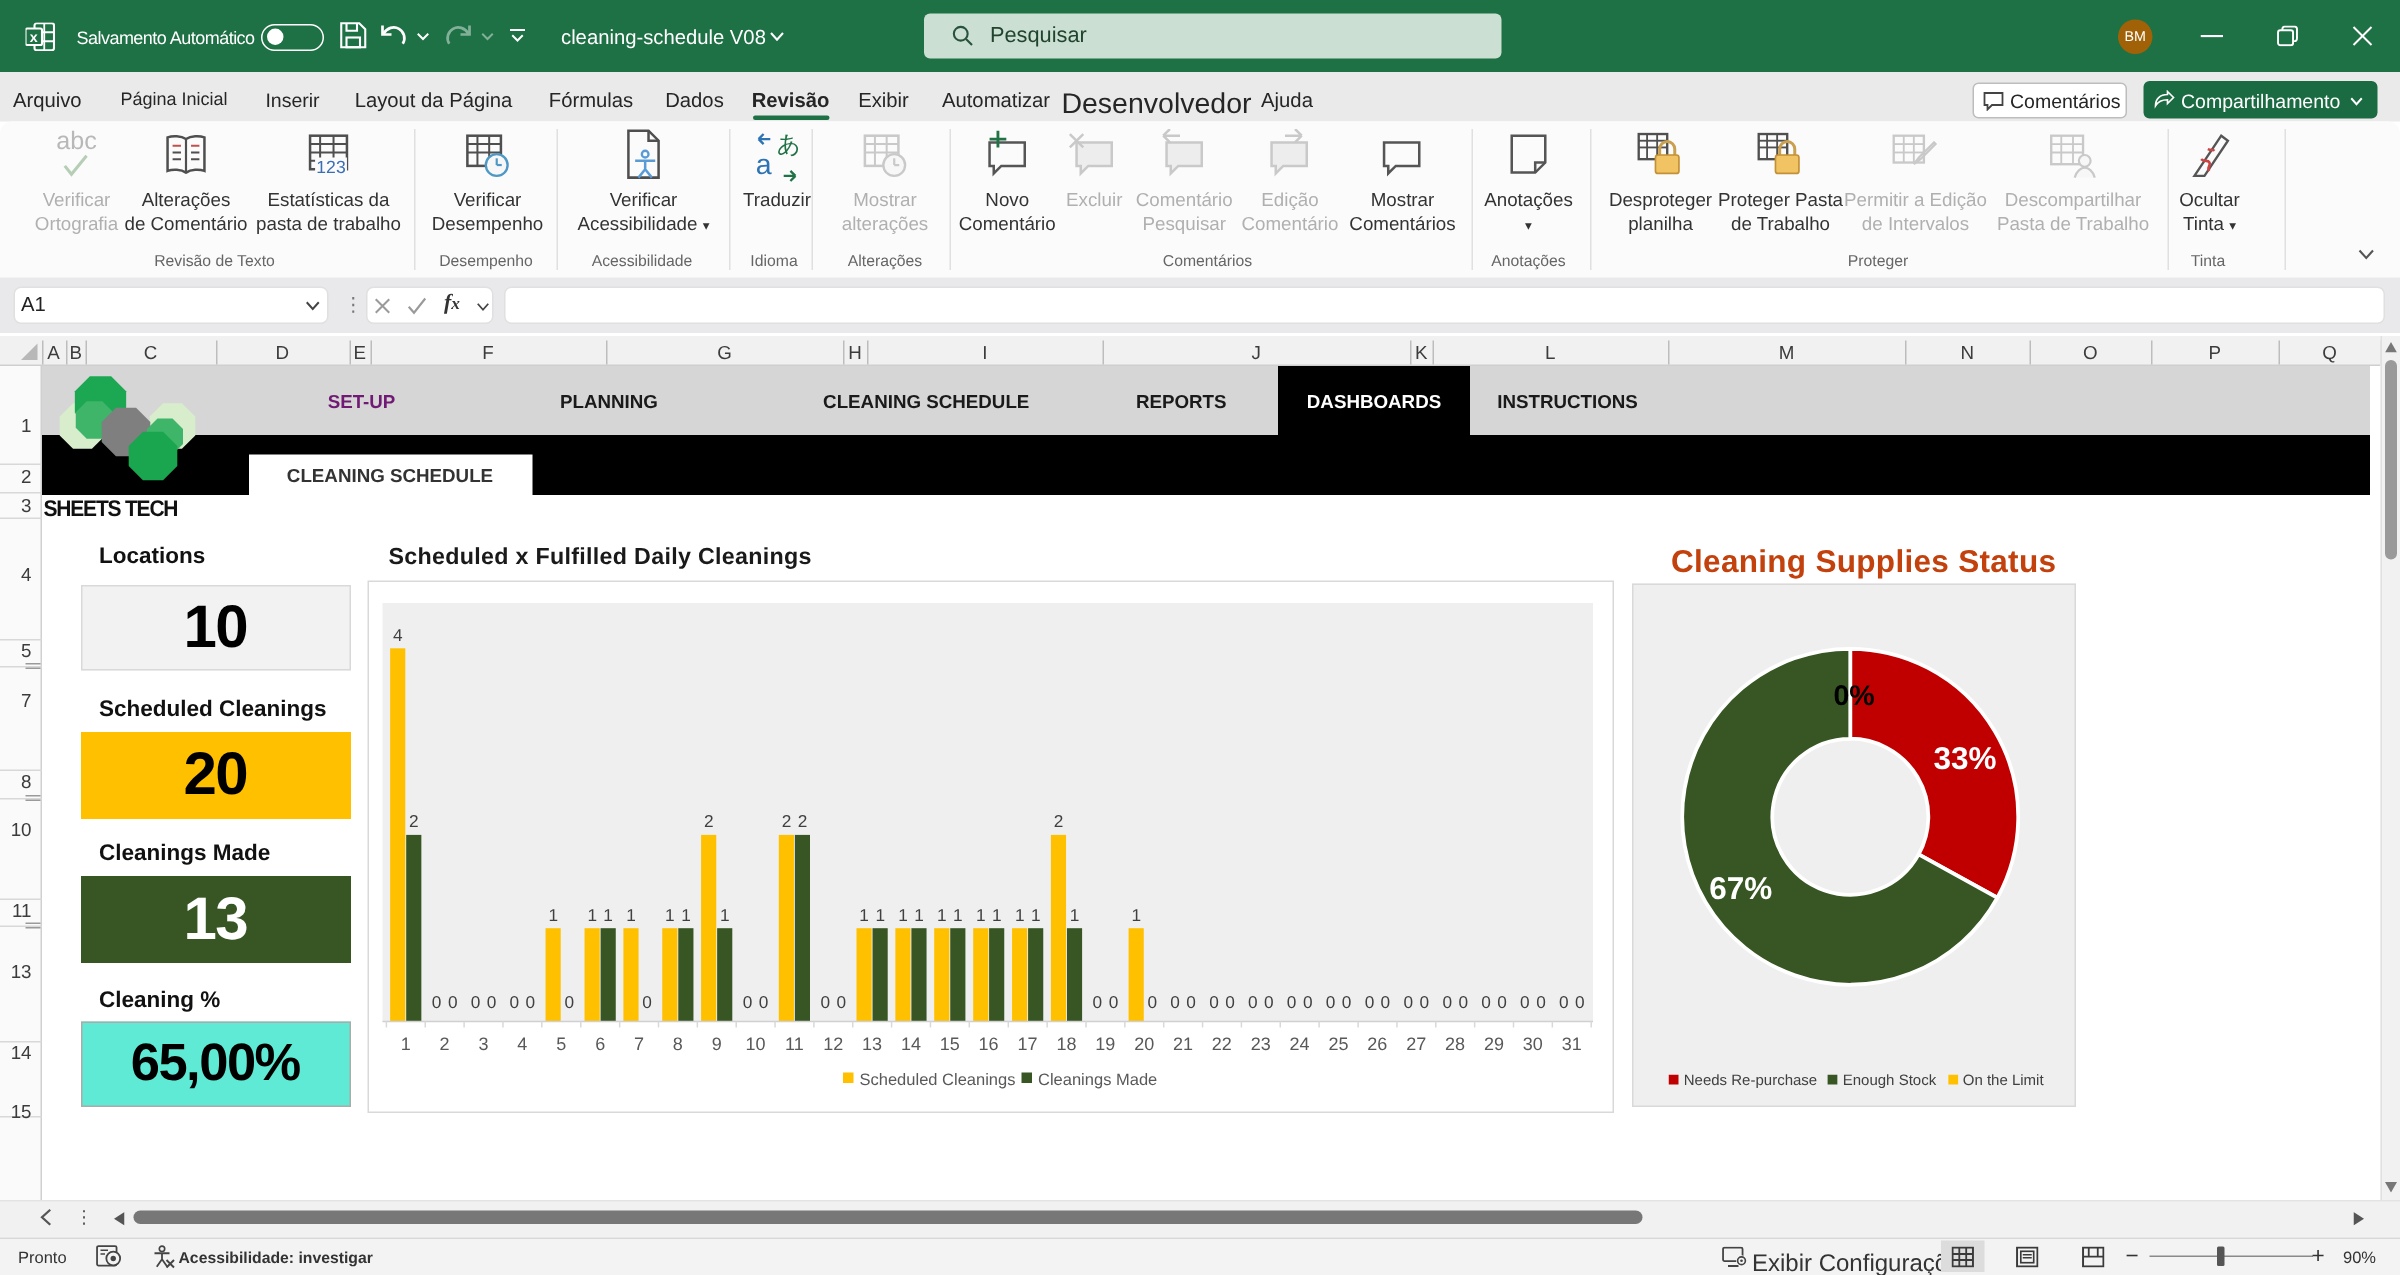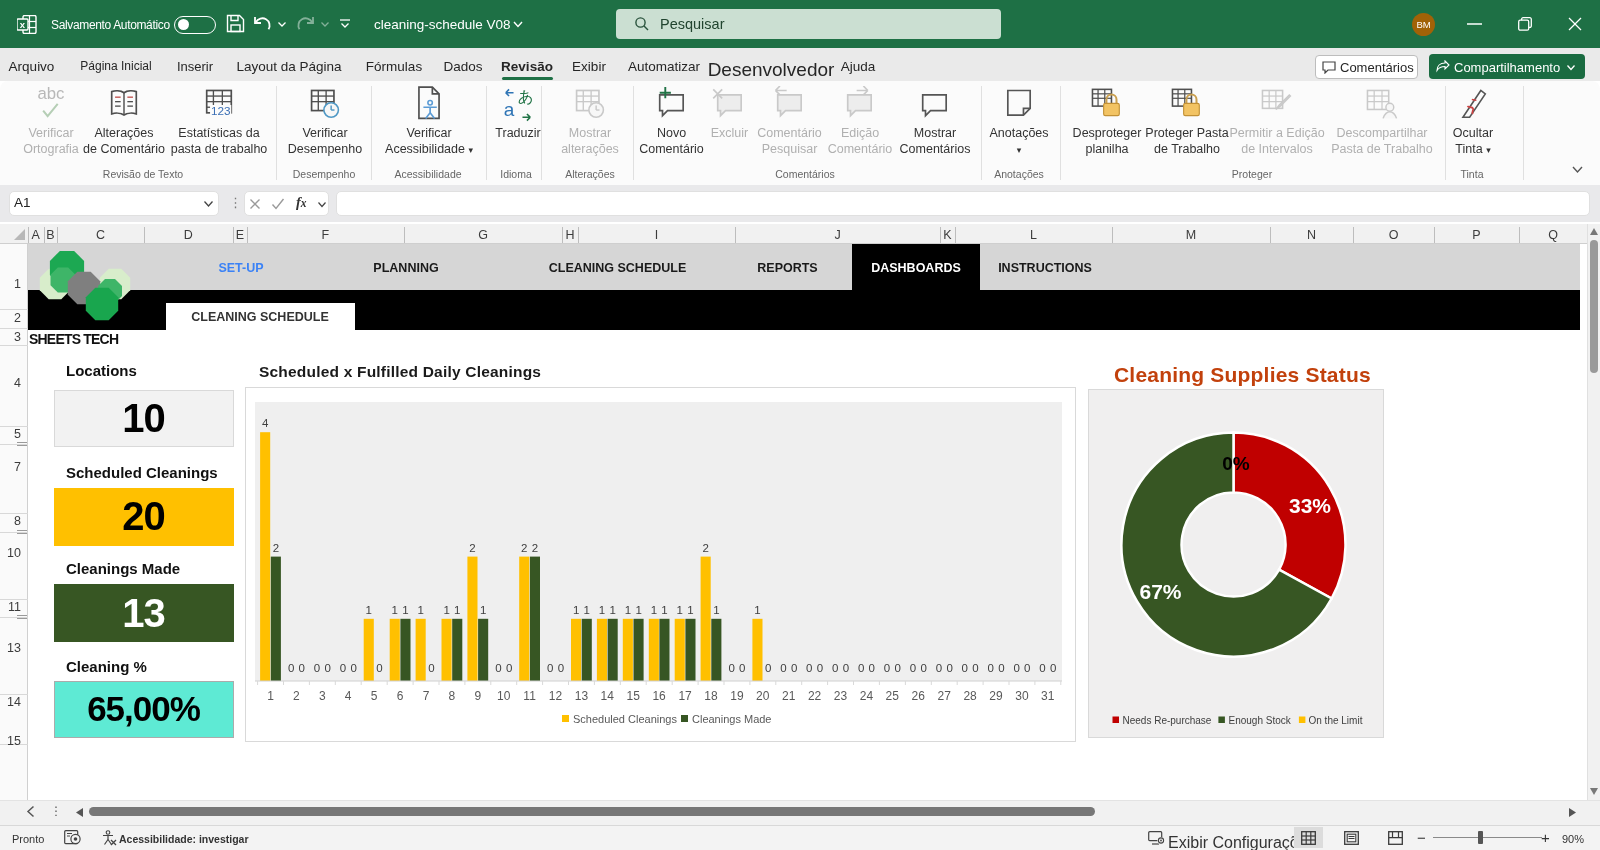--- a/index.html
+++ b/index.html
@@ -363,21 +363,21 @@
 <div class="abs" style="left:0;top:546px;width:21px;font-size:12.5px;color:#3c3c3c;text-align:right;">10</div>
 <div class="abs" style="left:0;top:600px;width:21px;font-size:12.5px;color:#3c3c3c;text-align:right;">11</div>
 <div class="abs" style="left:0;top:641px;width:21px;font-size:12.5px;color:#3c3c3c;text-align:right;">13</div>
 <div class="abs" style="left:0;top:695px;width:21px;font-size:12.5px;color:#3c3c3c;text-align:right;">14</div>
 <div class="abs" style="left:0;top:734px;width:21px;font-size:12.5px;color:#3c3c3c;text-align:right;">15</div>
 
 <div class="abs" style="left:28px;top:243.5px;width:1552px;height:46.5px;background:#d6d6d6;"></div>
 <div class="abs" style="left:28px;top:290px;width:1552px;height:40px;background:#000;"></div>
 <div class="abs" style="left:852px;top:243.5px;width:128px;height:52px;background:#000;"></div>
 <div class="abs" style="left:166px;top:303px;width:188.5px;height:28px;background:#fff;"></div>
-<div class="abs ctr" style="left:241px;top:261px;font-size:12.5px;font-weight:bold;color:#3b82f6;">SET-UP</div>
+<div class="abs ctr" style="left:241px;top:261px;font-size:12.5px;font-weight:bold;color:#701a75;">SET-UP</div>
 <div class="abs ctr" style="left:406px;top:261px;font-size:12.5px;font-weight:bold;color:#1a1a1a;">PLANNING</div>
 <div class="abs ctr" style="left:617.5px;top:261px;font-size:12.5px;font-weight:bold;color:#1a1a1a;">CLEANING SCHEDULE</div>
 <div class="abs ctr" style="left:787.5px;top:261px;font-size:12.5px;font-weight:bold;color:#1a1a1a;">REPORTS</div>
 <div class="abs ctr" style="left:916px;top:261px;font-size:12.5px;font-weight:bold;color:#fff;">DASHBOARDS</div>
 <div class="abs ctr" style="left:1045px;top:261px;font-size:12.5px;font-weight:bold;color:#1a1a1a;">INSTRUCTIONS</div>
 <div class="abs ctr" style="left:260px;top:310px;font-size:12.5px;font-weight:bold;color:#333;">CLEANING SCHEDULE</div>
 <svg class="abs" style="left:30px;top:242px" width="110" height="90" viewBox="0 0 110 90">
       <polygon points="40.2,48.3 31.3,57.2 18.7,57.2 9.8,48.3 9.8,35.7 18.7,26.8 31.3,26.8 40.2,35.7" fill="#d8edcb"></polygon>
       <polygon points="100.2,48.3 91.3,57.2 78.7,57.2 69.8,48.3 69.8,35.7 78.7,26.8 91.3,26.8 100.2,35.7" fill="#d8edcb"></polygon>
       <polygon points="54.1,33.1 44.1,43.1 29.9,43.1 19.9,33.1 19.9,18.9 29.9,8.9 44.1,8.9 54.1,18.9" fill="#1ca852"></polygon>

